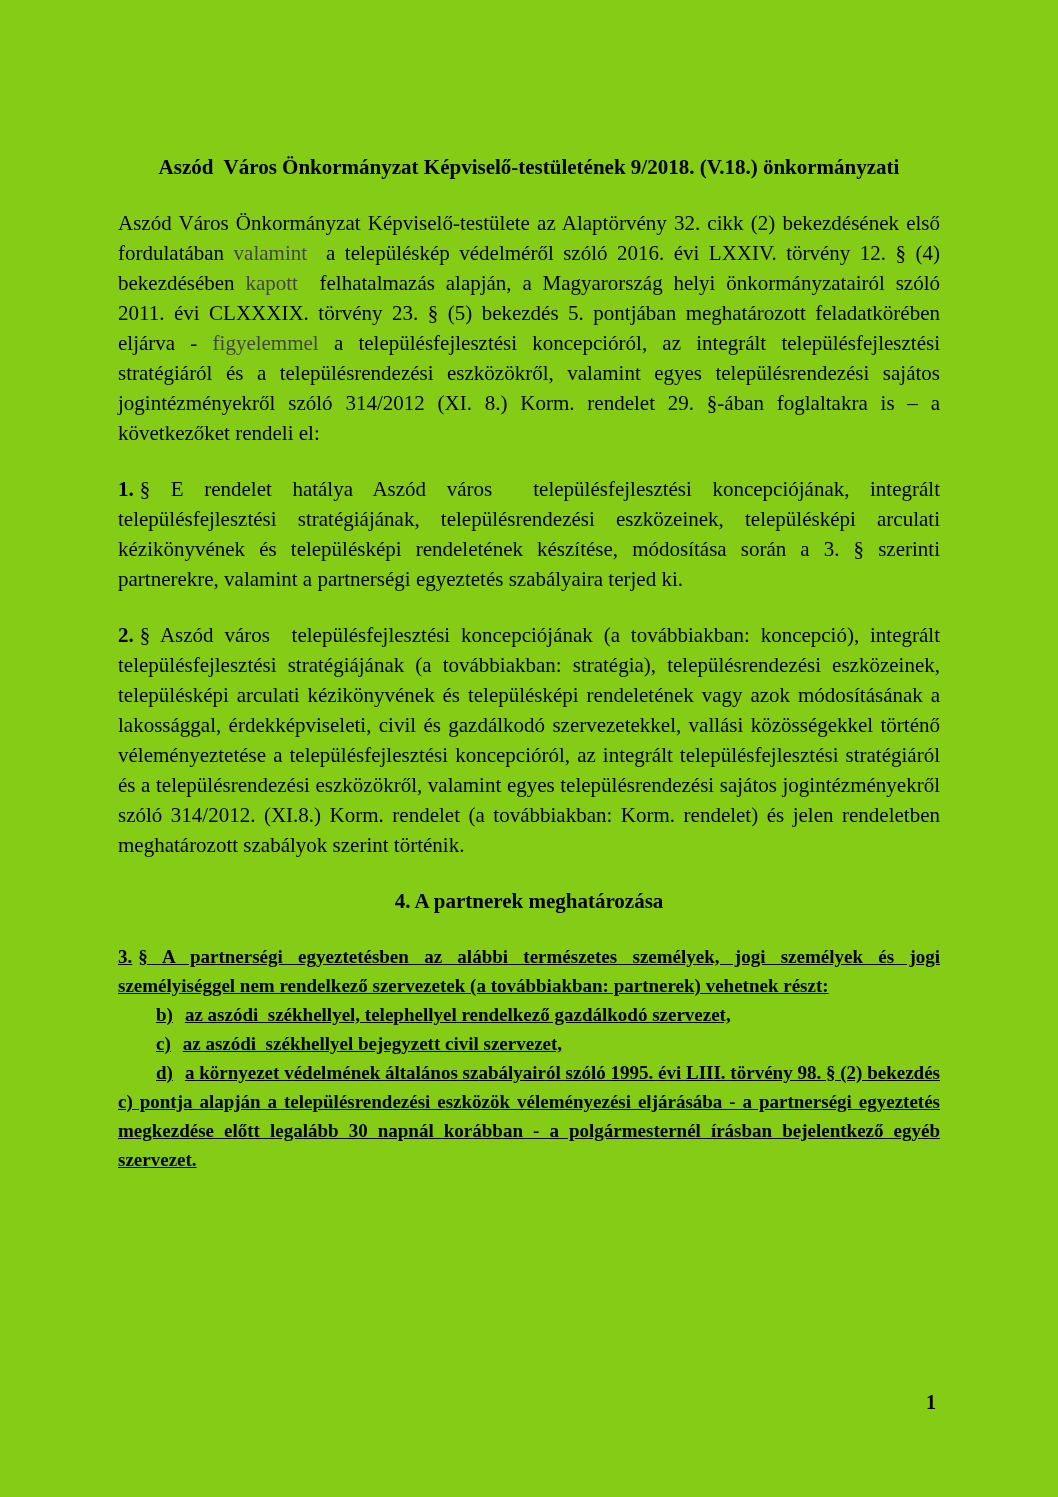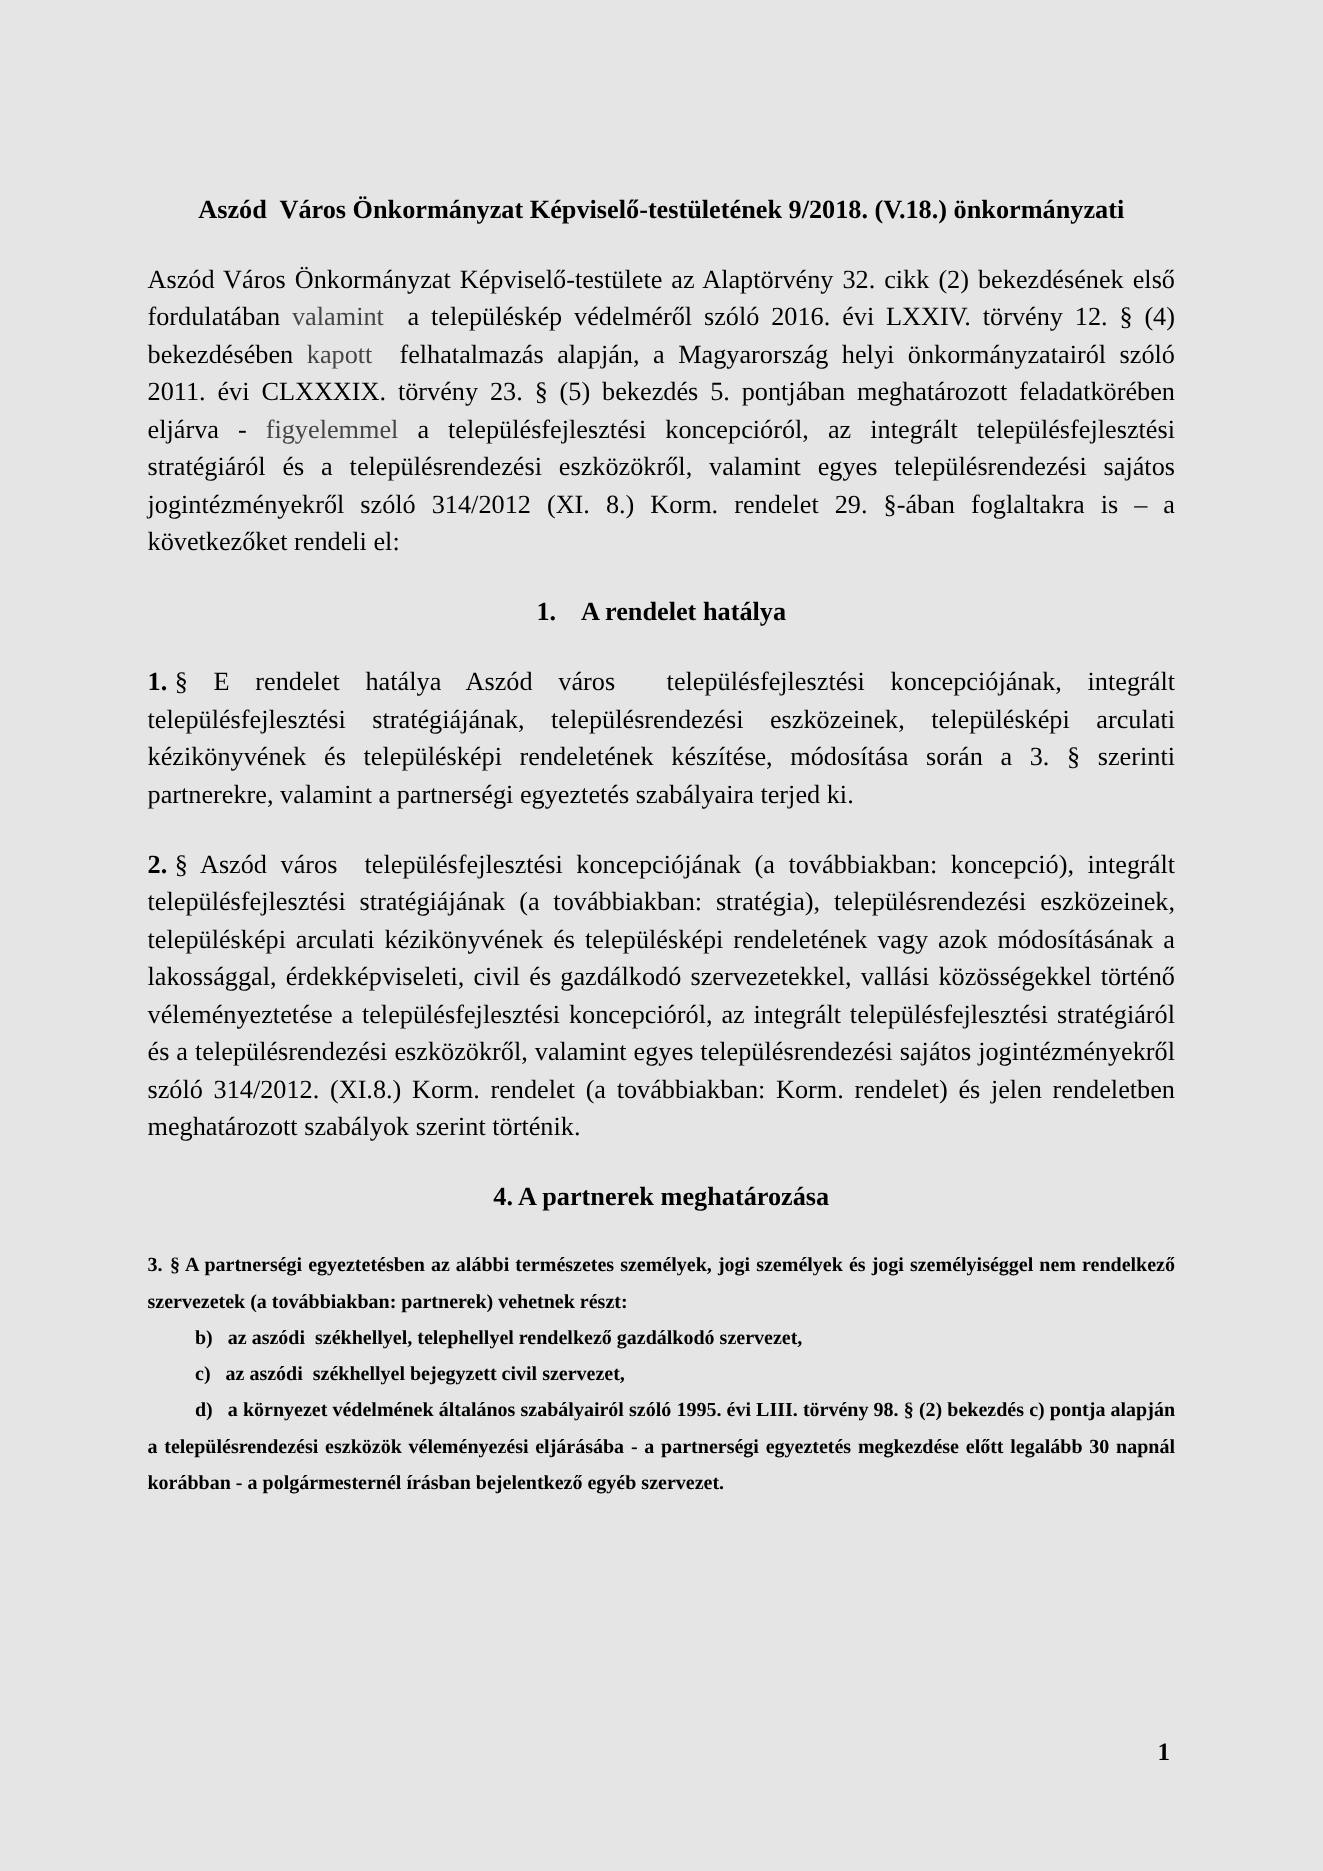--- a/index.html
+++ b/index.html
@@ -6,21 +6,21 @@
     margin: 0;
     padding: 0;
     background: #ffffff;
   }
   .page {
     width: 1058px;
     height: 1497px;
     box-sizing: border-box;
     padding: 152px 118px 0 118px;
     position: relative;
-    background: #e5e5e5;
+    background: #84cc16;
     font-family: "Liberation Serif", "DejaVu Serif", serif;
     color: #000000;
     overflow: hidden;
   }
   .title-line {
     text-align: center;
     font-weight: bold;
     font-size: 21px;
     line-height: 30px;
   }
@@ -42,23 +42,24 @@
   }
   .para-num {
     font-weight: bold;
     margin-right: 6px;
   }
   .inserted-word {
     color: #454545;
   }
   .bold-block p {
     font-weight: bold;
-    font-size: 16px;
+    font-size: 19px;
     line-height: 29px;
     margin: 0;
+    text-decoration: underline;
   }
   .bold-block .item {
     text-indent: 38px;
   }
   .bold-block .item-label {
     margin-right: 12px;
   }
   .bold-block {
     margin: 0 0 26px 0;
   }
@@ -75,21 +76,20 @@
 <body>
 
 <div class="page">
 
   <div class="title-block">
     <div class="title-line">Aszód&nbsp; Város Önkormányzat Képviselő-testületének 9/2018. (V.18.) önkormányzati</div>
   </div>
 
   <p><span>Aszód Város Önkormányzat Képviselő-testülete az Alaptörvény 32. cikk (2) bekezdésének első fordulatában </span><span class="inserted-word">valamint</span><span>&nbsp; a településkép védelméről szóló 2016. évi LXXIV. törvény 12. § (4) bekezdésében </span><span class="inserted-word">kapott</span><span>&nbsp; felhatalmazás alapján, a Magyarország helyi önkormányzatairól szóló 2011. évi CLXXXIX. törvény 23. § (5) bekezdés 5. pontjában meghatározott feladatkörében eljárva - </span><span class="inserted-word">figyelemmel</span><span> a településfejlesztési koncepcióról, az integrált településfejlesztési stratégiáról és a településrendezési eszközökről, valamint egyes településrendezési sajátos jogintézményekről szóló 314/2012 (XI. 8.) Korm. rendelet 29. §-ában foglaltakra is – a következőket rendeli el:</span></p>
 
-  <div class="heading">1.&nbsp;&nbsp;&nbsp; A rendelet hatálya</div>
 
   <p><span class="para-num">1.</span><span>§ E rendelet hatálya Aszód város&nbsp; településfejlesztési koncepciójának, integrált településfejlesztési stratégiájának, településrendezési eszközeinek, településképi arculati kézikönyvének és településképi rendeletének készítése, módosítása során a 3. § szerinti partnerekre, valamint a partnerségi egyeztetés szabályaira terjed ki.</span></p>
 
   <p><span class="para-num">2.</span><span>§ Aszód város&nbsp; településfejlesztési koncepciójának (a továbbiakban: koncepció), integrált településfejlesztési stratégiájának (a továbbiakban: stratégia), településrendezési eszközeinek, településképi arculati kézikönyvének és településképi rendeletének vagy azok módosításának a lakossággal, érdekképviseleti, civil és gazdálkodó szervezetekkel, vallási közösségekkel történő véleményeztetése a településfejlesztési koncepcióról, az integrált településfejlesztési stratégiáról és a településrendezési eszközökről, valamint egyes településrendezési sajátos jogintézményekről szóló 314/2012. (XI.8.) Korm. rendelet (a továbbiakban: Korm. rendelet) és jelen rendeletben meghatározott szabályok szerint történik.</span></p>
 
   <div class="heading">4. A partnerek meghatározása</div>
 
   <div class="bold-block">
     <p><span class="para-num">3.</span><span>§ A partnerségi egyeztetésben az alábbi természetes személyek, jogi személyek és jogi személyiséggel nem rendelkező szervezetek (a továbbiakban: partnerek) vehetnek részt:</span></p>
 

